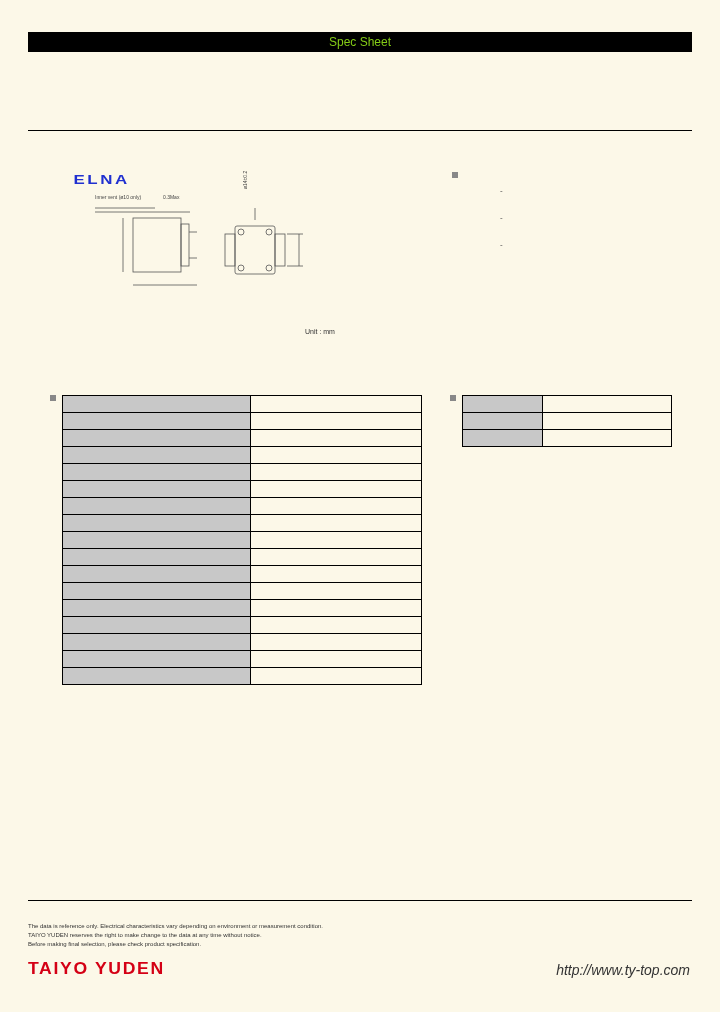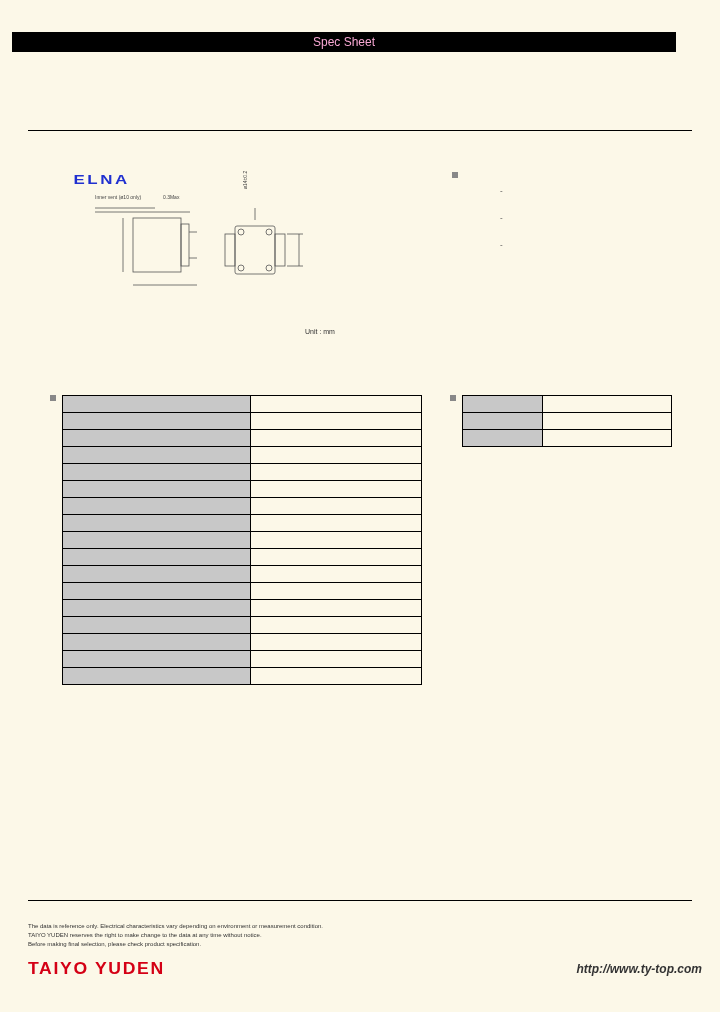--- a/index.html
+++ b/index.html
@@ -6,25 +6,25 @@
     body {
       width: 720px;
       height: 1012px;
       background: #fcf8e8;
       font-family: Arial, sans-serif;
       position: relative;
     }
     .title-bar {
       position: absolute;
       top: 32px;
-      left: 12px;
+      left: 28px;
       width: 664px;
       height: 20px;
       background: #000;
-      color: #f9a8d4;
+      color: #84cc16;
       text-align: center;
       font-size: 12px;
       line-height: 20px;
       font-weight: 500;
     }
     .divider-top {
       position: absolute;
       top: 130px;
       left: 28px;
       width: 664px;
@@ -138,23 +138,23 @@
       font-weight: 900;
       color: #d40015;
       letter-spacing: 1.5px;
       font-family: Arial, sans-serif;
       transform: scaleX(1.1);
       transform-origin: left;
     }
     .footer-url {
       position: absolute;
       top: 962px;
-      right: 18px;
-      font-size: 12px;
-      font-weight: bold;
+      right: 30px;
+      font-size: 14px;
+      font-weight: normal;
       color: #333;
       font-style: italic;
     }
     .marker-right { position: absolute; top: 172px; left: 452px; }
     .marker-left { position: absolute; top: 395px; left: 50px; }
     .marker-right2 { position: absolute; top: 395px; left: 450px; }
   </style>
 </head>
 <body>
 

